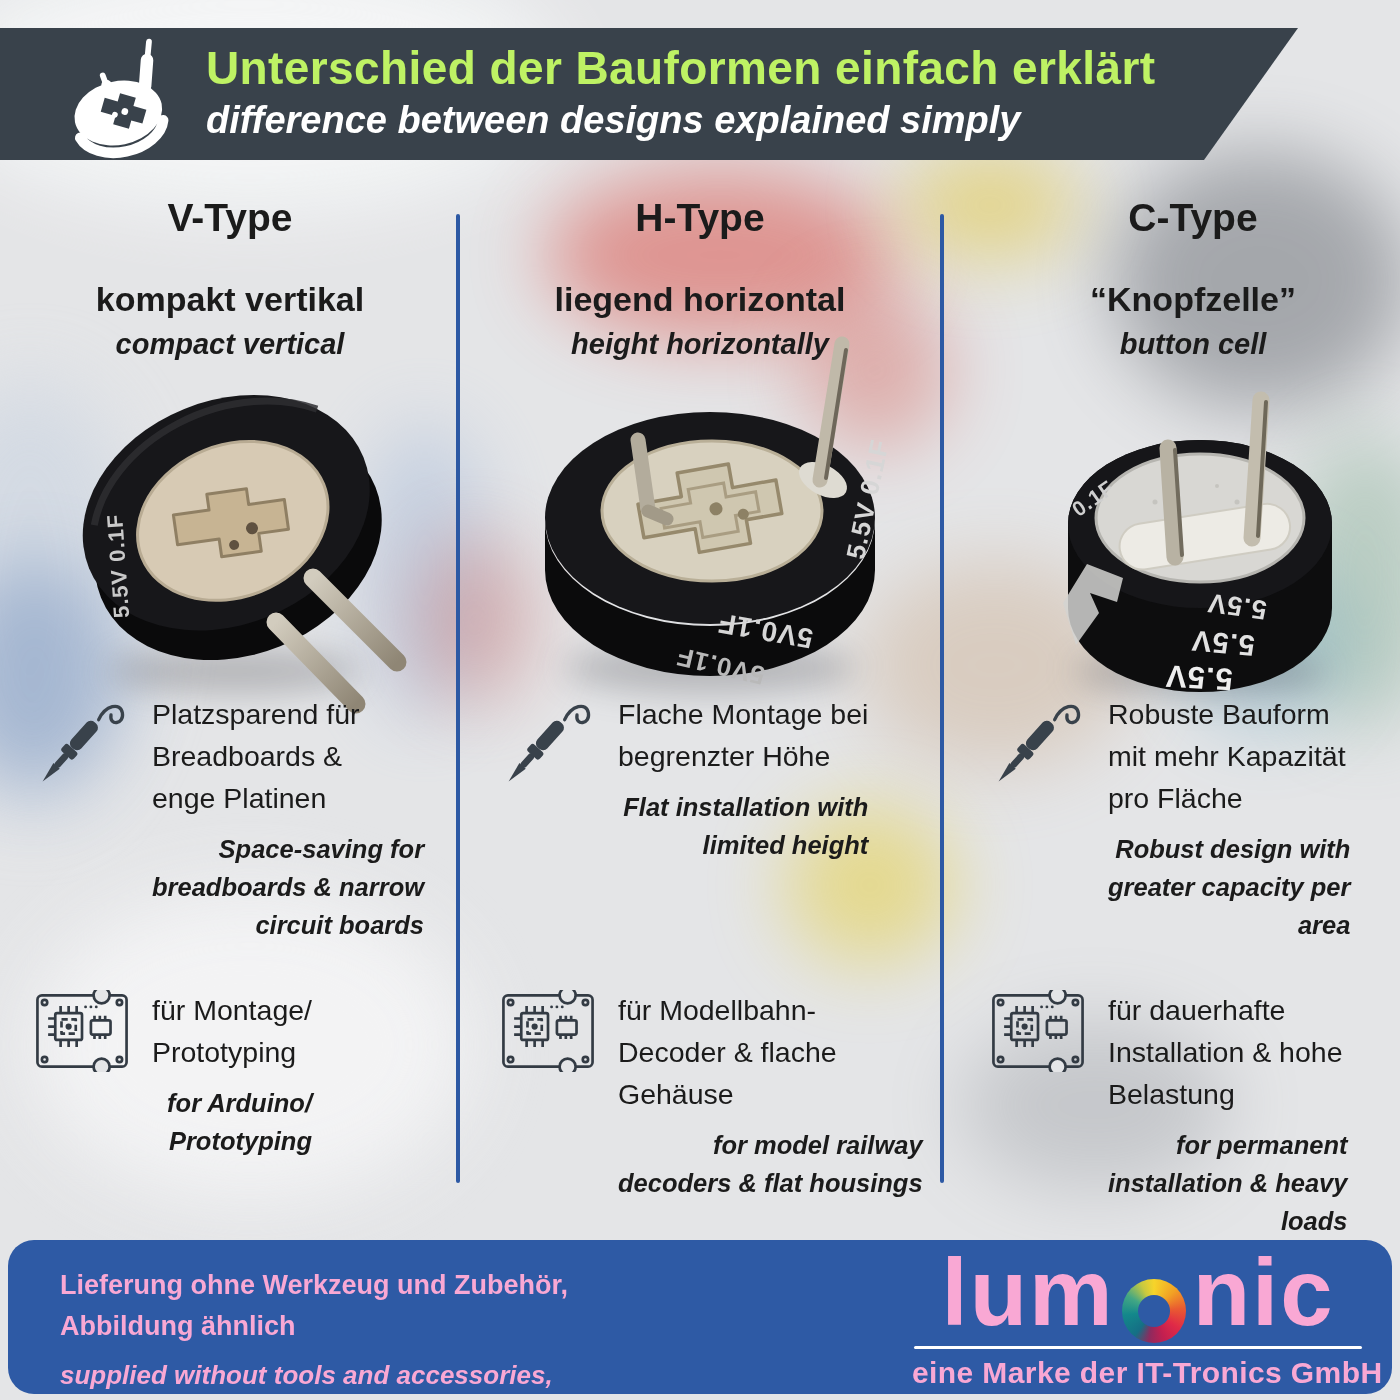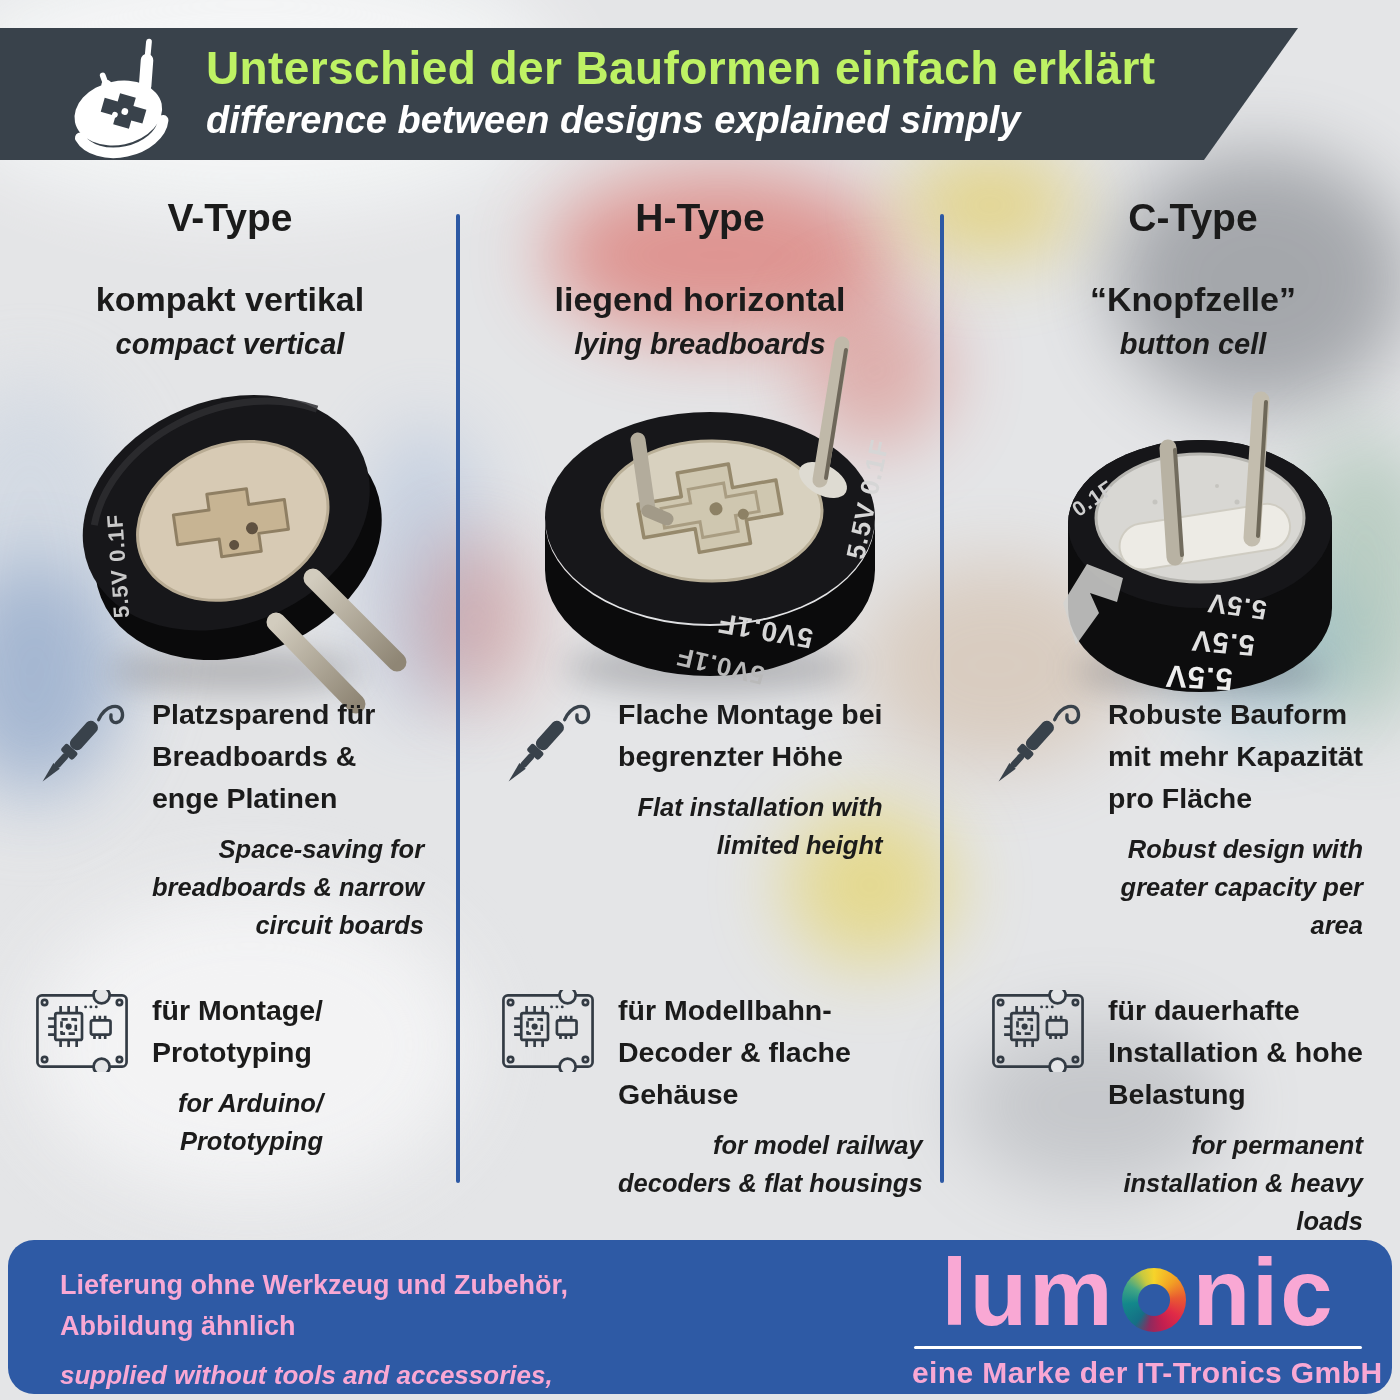--- a/index.html
+++ b/index.html
@@ -55,31 +55,31 @@
 
   
   .feature{position:absolute;display:flex;gap:20px;}
   .f-v1{left:32px;top:694px;width:422px;}
   .f-h1{left:498px;top:694px;width:436px;}
   .f-c1{left:988px;top:694px;width:408px;}
   .f-v2{left:32px;top:990px;width:422px;}
   .f-h2{left:498px;top:990px;width:436px;}
   .f-c2{left:988px;top:990px;width:408px;}
   .f-icon{width:100px;height:104px;flex:0 0 auto;display:flex;justify-content:center;align-items:flex-start;}
-  .f-de{font-size:28.5px;font-weight:700;line-height:1.47;white-space:pre-line;}
+  .f-de{font-size:28.5px;font-weight:400;line-height:1.47;white-space:pre-line;}
   .f-en{font-size:25.5px;font-weight:700;font-style:italic;line-height:1.5;white-space:pre-line;margin-top:10px;text-align:right;}
 
   
   .footer{position:absolute;left:8px;top:1240px;width:1384px;height:154px;
           background:#2e5aa5;border-radius:26px;color:#f9a8d4;}
   .footer-note{position:absolute;left:52px;top:25px;}
   .fn-de{font-size:27px;font-weight:700;line-height:1.5;white-space:pre-line;}
   .fn-en{font-size:26px;font-weight:700;font-style:italic;line-height:1.45;white-space:pre-line;margin-top:11px;}
   .brand{position:absolute;right:28px;top:4px;width:452px;text-align:center;}
-  .brand-word{display:flex;align-items:center;justify-content:center;
+  .brand-word{display:flex;align-items:flex-end;justify-content:center;
           font-size:94px;font-weight:700;letter-spacing:2px;line-height:1.05;}
   .ring{width:64px;height:64px;border-radius:50%;position:relative;margin:14px 7px 0;
         background:conic-gradient(from 0deg,#f6d42a,#f2a224 45deg,#e95a31 85deg,#e02a47 125deg,
         #c21f50 160deg,#8e2a5e 190deg,#156f85 218deg,#13888b 262deg,#43a784 300deg,#c9c93f 335deg,#f6d42a 360deg);}
   .ring::after{content:"";position:absolute;inset:16px;border-radius:50%;background:#2e5aa5;}
   .brand-line{height:3px;background:#fff;margin:3px 2px 7px;border-radius:2px;}
   .brand-tagline{font-size:30px;font-weight:700;letter-spacing:.4px;white-space:nowrap;}
 </style>
 </head>
 <body>
@@ -125,21 +125,21 @@
   </svg>
 
   <div class="col-head ch-v">
     <div class="type-label">V-Type</div>
     <div class="name-de">kompakt vertikal</div>
     <div class="name-en">compact vertical</div>
   </div>
   <div class="col-head ch-h">
     <div class="type-label">H-Type</div>
     <div class="name-de">liegend horizontal</div>
-    <div class="name-en">lying breadboards</div>
+    <div class="name-en">height horizontally</div>
   </div>
   <div class="col-head ch-c">
     <div class="type-label">C-Type</div>
     <div class="name-de">“Knopfzelle”</div>
     <div class="name-en">button cell</div>
   </div>
 
   <div class="divider dv1"></div>
   <div class="divider dv2"></div>
 

